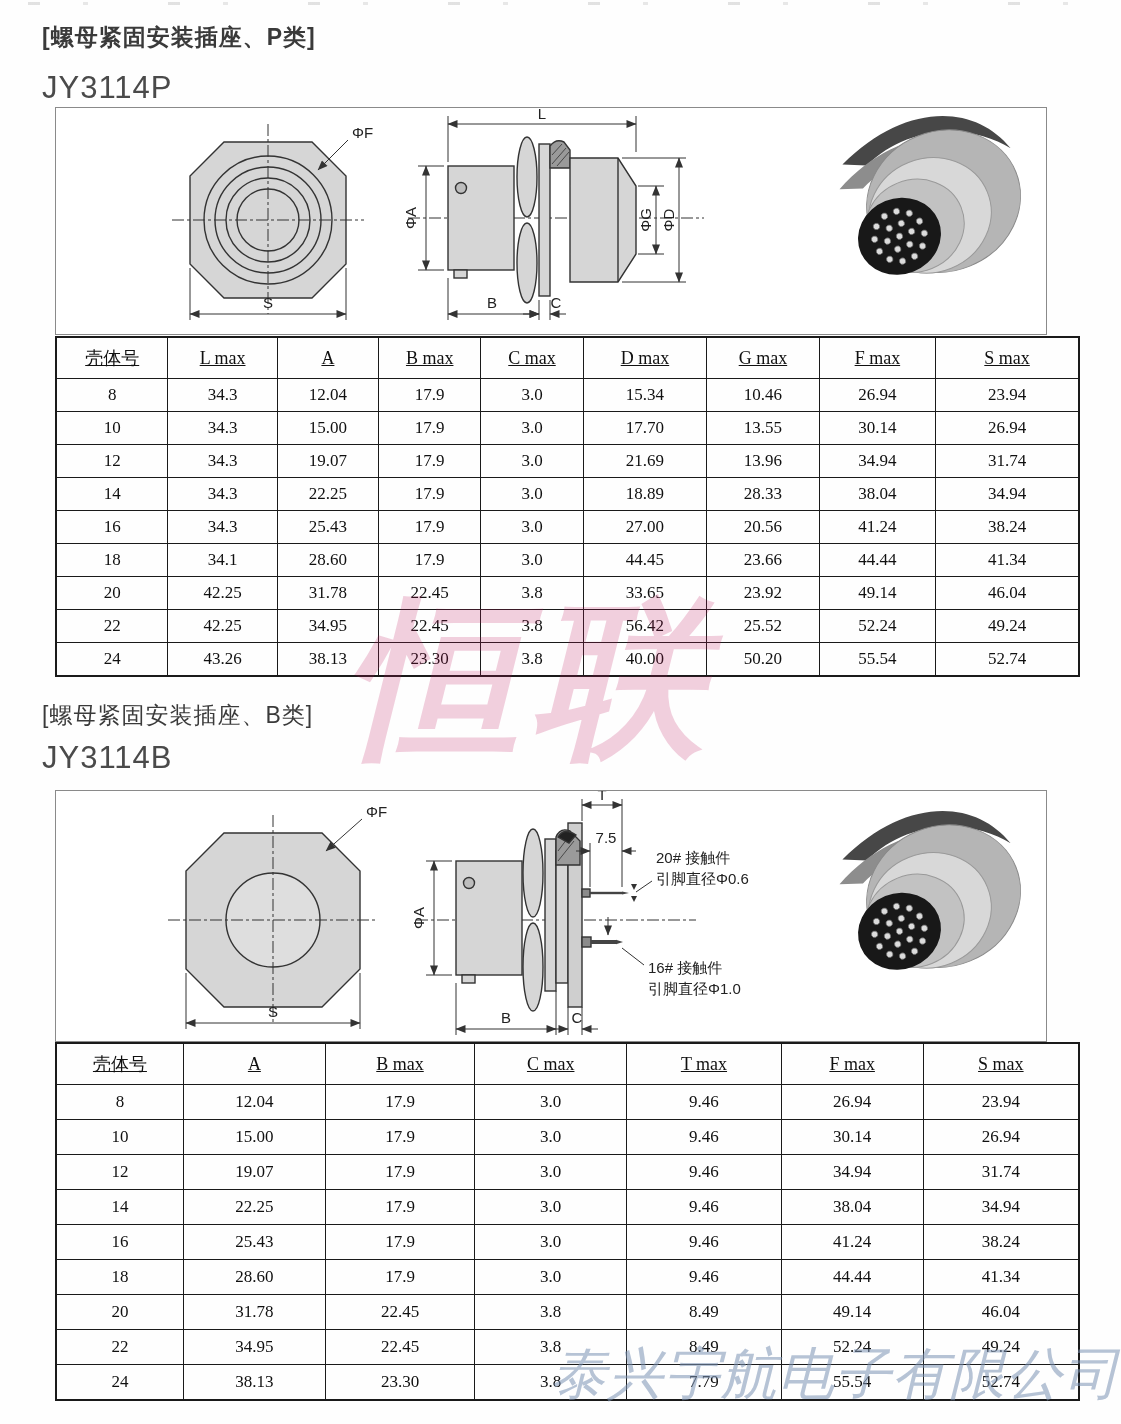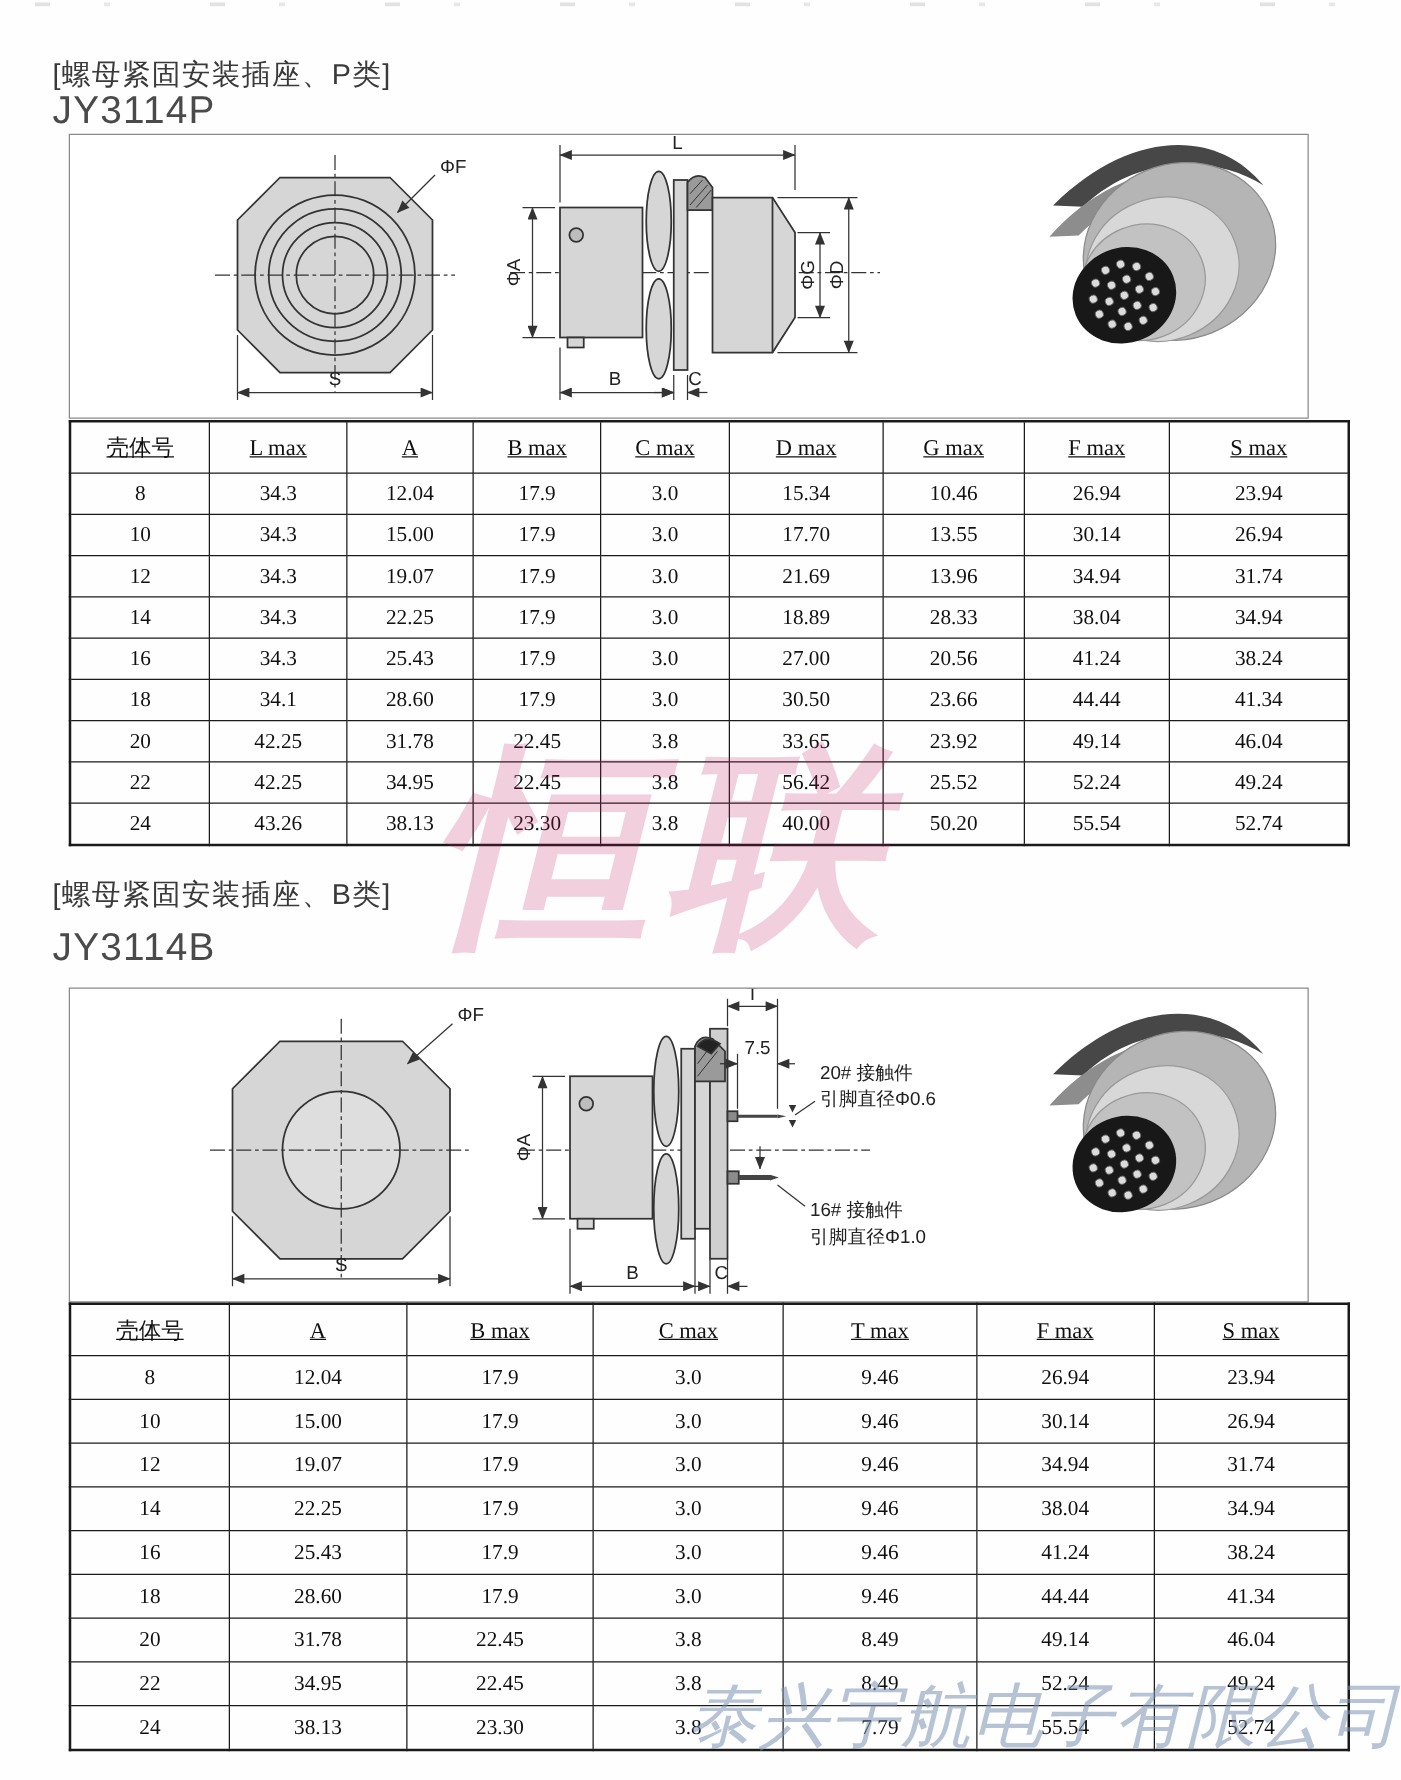--- a/index.html
+++ b/index.html
@@ -56,21 +56,21 @@
     position:absolute;left:550px;top:1344px;z-index:6;
     font-family:"Liberation Serif",serif;font-size:56px;line-height:1.1;
     color:#7d94b5;opacity:.55;letter-spacing:1px;white-space:nowrap;pointer-events:none;font-style:italic;
   }
 </style>
 </head>
 <body>
 
 <div class="scan-artifacts"></div>
 
-<div class="sec-title" style="top:44px;">[螺母紧固安装插座、P类]</div>
+<div class="sec-title" style="top:22px;font-weight:bold;">[螺母紧固安装插座、P类]</div>
 <div class="sec-model" style="top:70px;">JY3114P</div>
 
 <div class="fig-box" style="top:107px;height:226px;">
 <svg viewBox="0 0 988 224" width="988" height="224">
   <defs>
     <marker id="arw1" viewBox="0 0 10 8" refX="9.5" refY="4" markerWidth="11" markerHeight="8" orient="auto-start-reverse">
       <path d="M0,0 L10,4 L0,8 z" fill="#333"></path>
     </marker>
   </defs>
 
@@ -245,21 +245,21 @@
         <td>20.56</td>
         <td>41.24</td>
         <td>38.24</td>
       </tr>
       <tr>
         <td>18</td>
         <td>34.1</td>
         <td>28.60</td>
         <td>17.9</td>
         <td>3.0</td>
-        <td>30.50</td>
+        <td>44.45</td>
         <td>23.66</td>
         <td>44.44</td>
         <td>41.34</td>
       </tr>
       <tr>
         <td>20</td>
         <td>42.25</td>
         <td>31.78</td>
         <td>22.45</td>
         <td>3.8</td>

